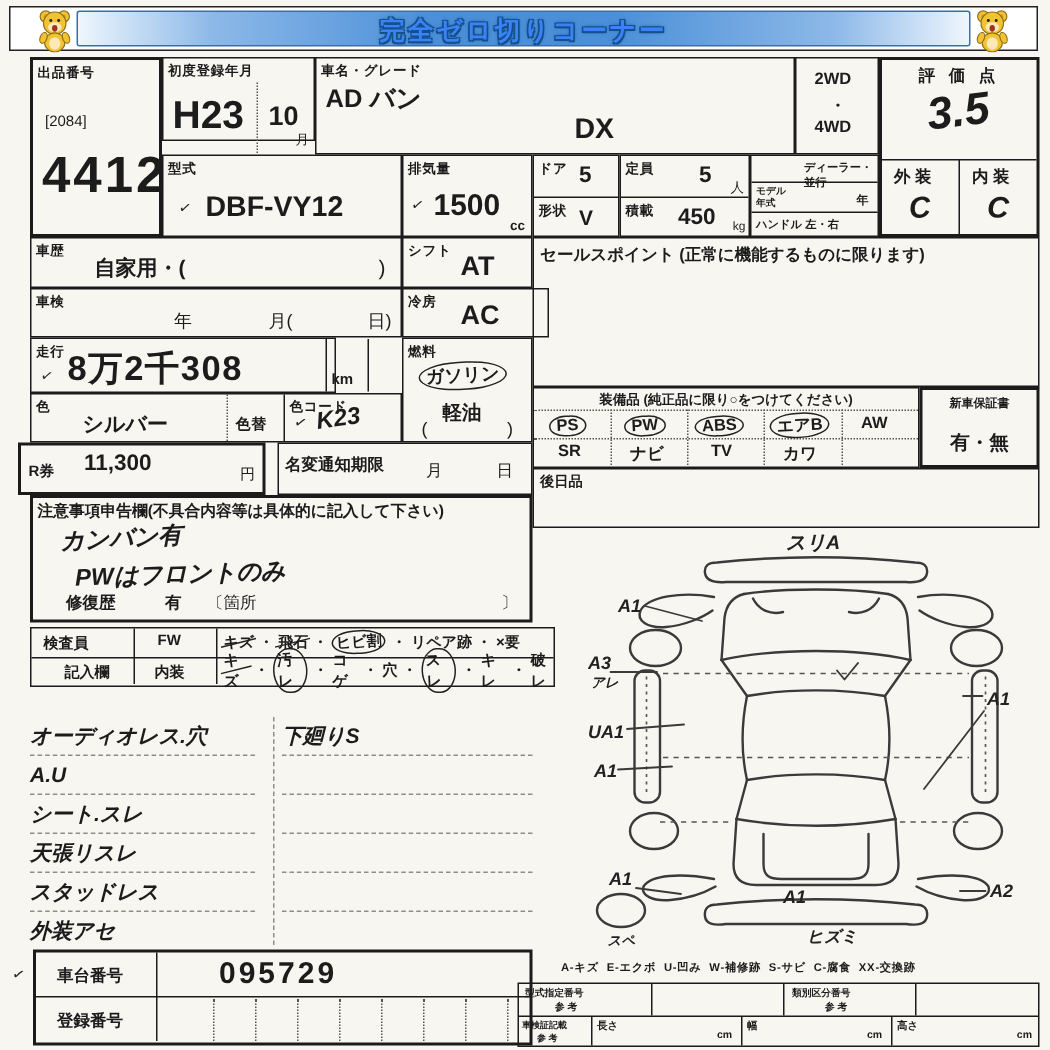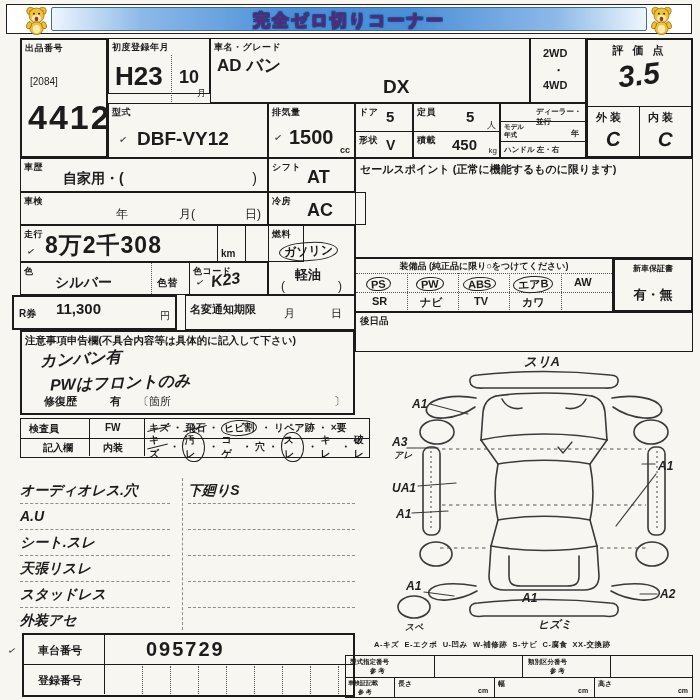--- a/index.html
+++ b/index.html
@@ -16,21 +16,21 @@
   .b{font-weight:700;}
   .hw{font-style:italic;font-weight:600;}
   .tick{font-style:italic;font-size:10px;color:#222;}
   .circ{display:inline-block;border:1.6px solid #222;border-radius:50% / 55%;padding:0 4px;transform:rotate(-3deg);}
   .slash{position:relative;display:inline-block;}
   .slash::after{content:"";position:absolute;left:-2px;right:-2px;top:48%;border-top:1.4px solid #222;transform:rotate(-14deg);}
   .row-items{display:flex;align-items:center;gap:3px;height:100%;padding-left:5px;font-size:10px;font-weight:700;}
   .nrow{height:26px;box-sizing:border-box;border-bottom:1px dashed #8f8d86;font-size:14px;line-height:24px;}
   .banner-grad{position:absolute;left:44px;right:44px;top:2px;bottom:2px;border:1px solid #3c6ea5;border-radius:2px;
      background:linear-gradient(90deg,#eef6fd 0%,#8db9e8 15%,#4a8fd8 40%,#4a8fd8 60%,#8db9e8 85%,#eef6fd 100%);}
-  .banner-title{position:absolute;left:0;right:0;top:4px;text-align:center;font-size:17px;font-weight:700;letter-spacing:2px;color:#701a75;
+  .banner-title{position:absolute;left:0;right:0;top:4px;text-align:center;font-size:17px;font-weight:700;letter-spacing:2px;color:#3b82f6;
      text-shadow:1px 1px 0 #14508c,-1px -1px 0 #14508c,1px -1px 0 #14508c,-1px 1px 0 #14508c,0 0 3px #14508c;}
   svg text{font-family:"Liberation Sans","DejaVu Sans",sans-serif;}
   .dt{font-size:12px;fill:#222;font-style:italic;font-weight:600;}
   .sk{stroke:#3a3a3a;stroke-width:1.6;fill:none;stroke-linecap:round;stroke-linejoin:round;}
   .skd{stroke:#555;stroke-width:1.1;fill:none;stroke-dasharray:3.5 3.5;}
   .pre{white-space:pre;}
 </style>
 </head>
 <body>
 
@@ -169,21 +169,21 @@
     <span class="abs" style="left:95px;top:13px;font-size:12px;">年</span>
     <span class="abs" style="left:158px;top:13px;font-size:12px;">月(</span>
     <span class="abs" style="right:6px;top:13px;font-size:12px;">日)</span>
   </div>
 
   <div class="box" style="left:268px;top:192px;width:98px;height:33px;">
     <span class="abs lbl" style="left:3px;top:2px;">冷房</span>
     <span class="abs b" style="left:38px;top:7px;font-size:18px;">AC</span>
   </div>
 
-  <div class="box" style="left:20px;top:225px;width:284px;height:37px;">
+  <div class="box" style="left:20px;top:225px;width:204px;height:37px;">
     <span class="abs lbl" style="left:3px;top:2px;">走行</span>
     <span class="abs tick" style="left:6px;top:20px;transform:rotate(12deg);">✓</span>
     <span class="abs b" style="left:24px;top:4px;font-size:23px;letter-spacing:1px;">8万2千308</span>
     <span class="vl" style="left:196px;top:0;height:35px;border-left-width:1px;"></span>
     <span class="abs b" style="left:200px;bottom:2px;font-size:10px;">km</span>
     <span class="vl" style="left:224px;top:0;height:35px;border-left-width:1px;"></span>
   </div>
 
   <div class="box" style="left:268px;top:225px;width:87px;height:70px;">
     <span class="abs lbl" style="left:3px;top:2px;">燃料</span>

